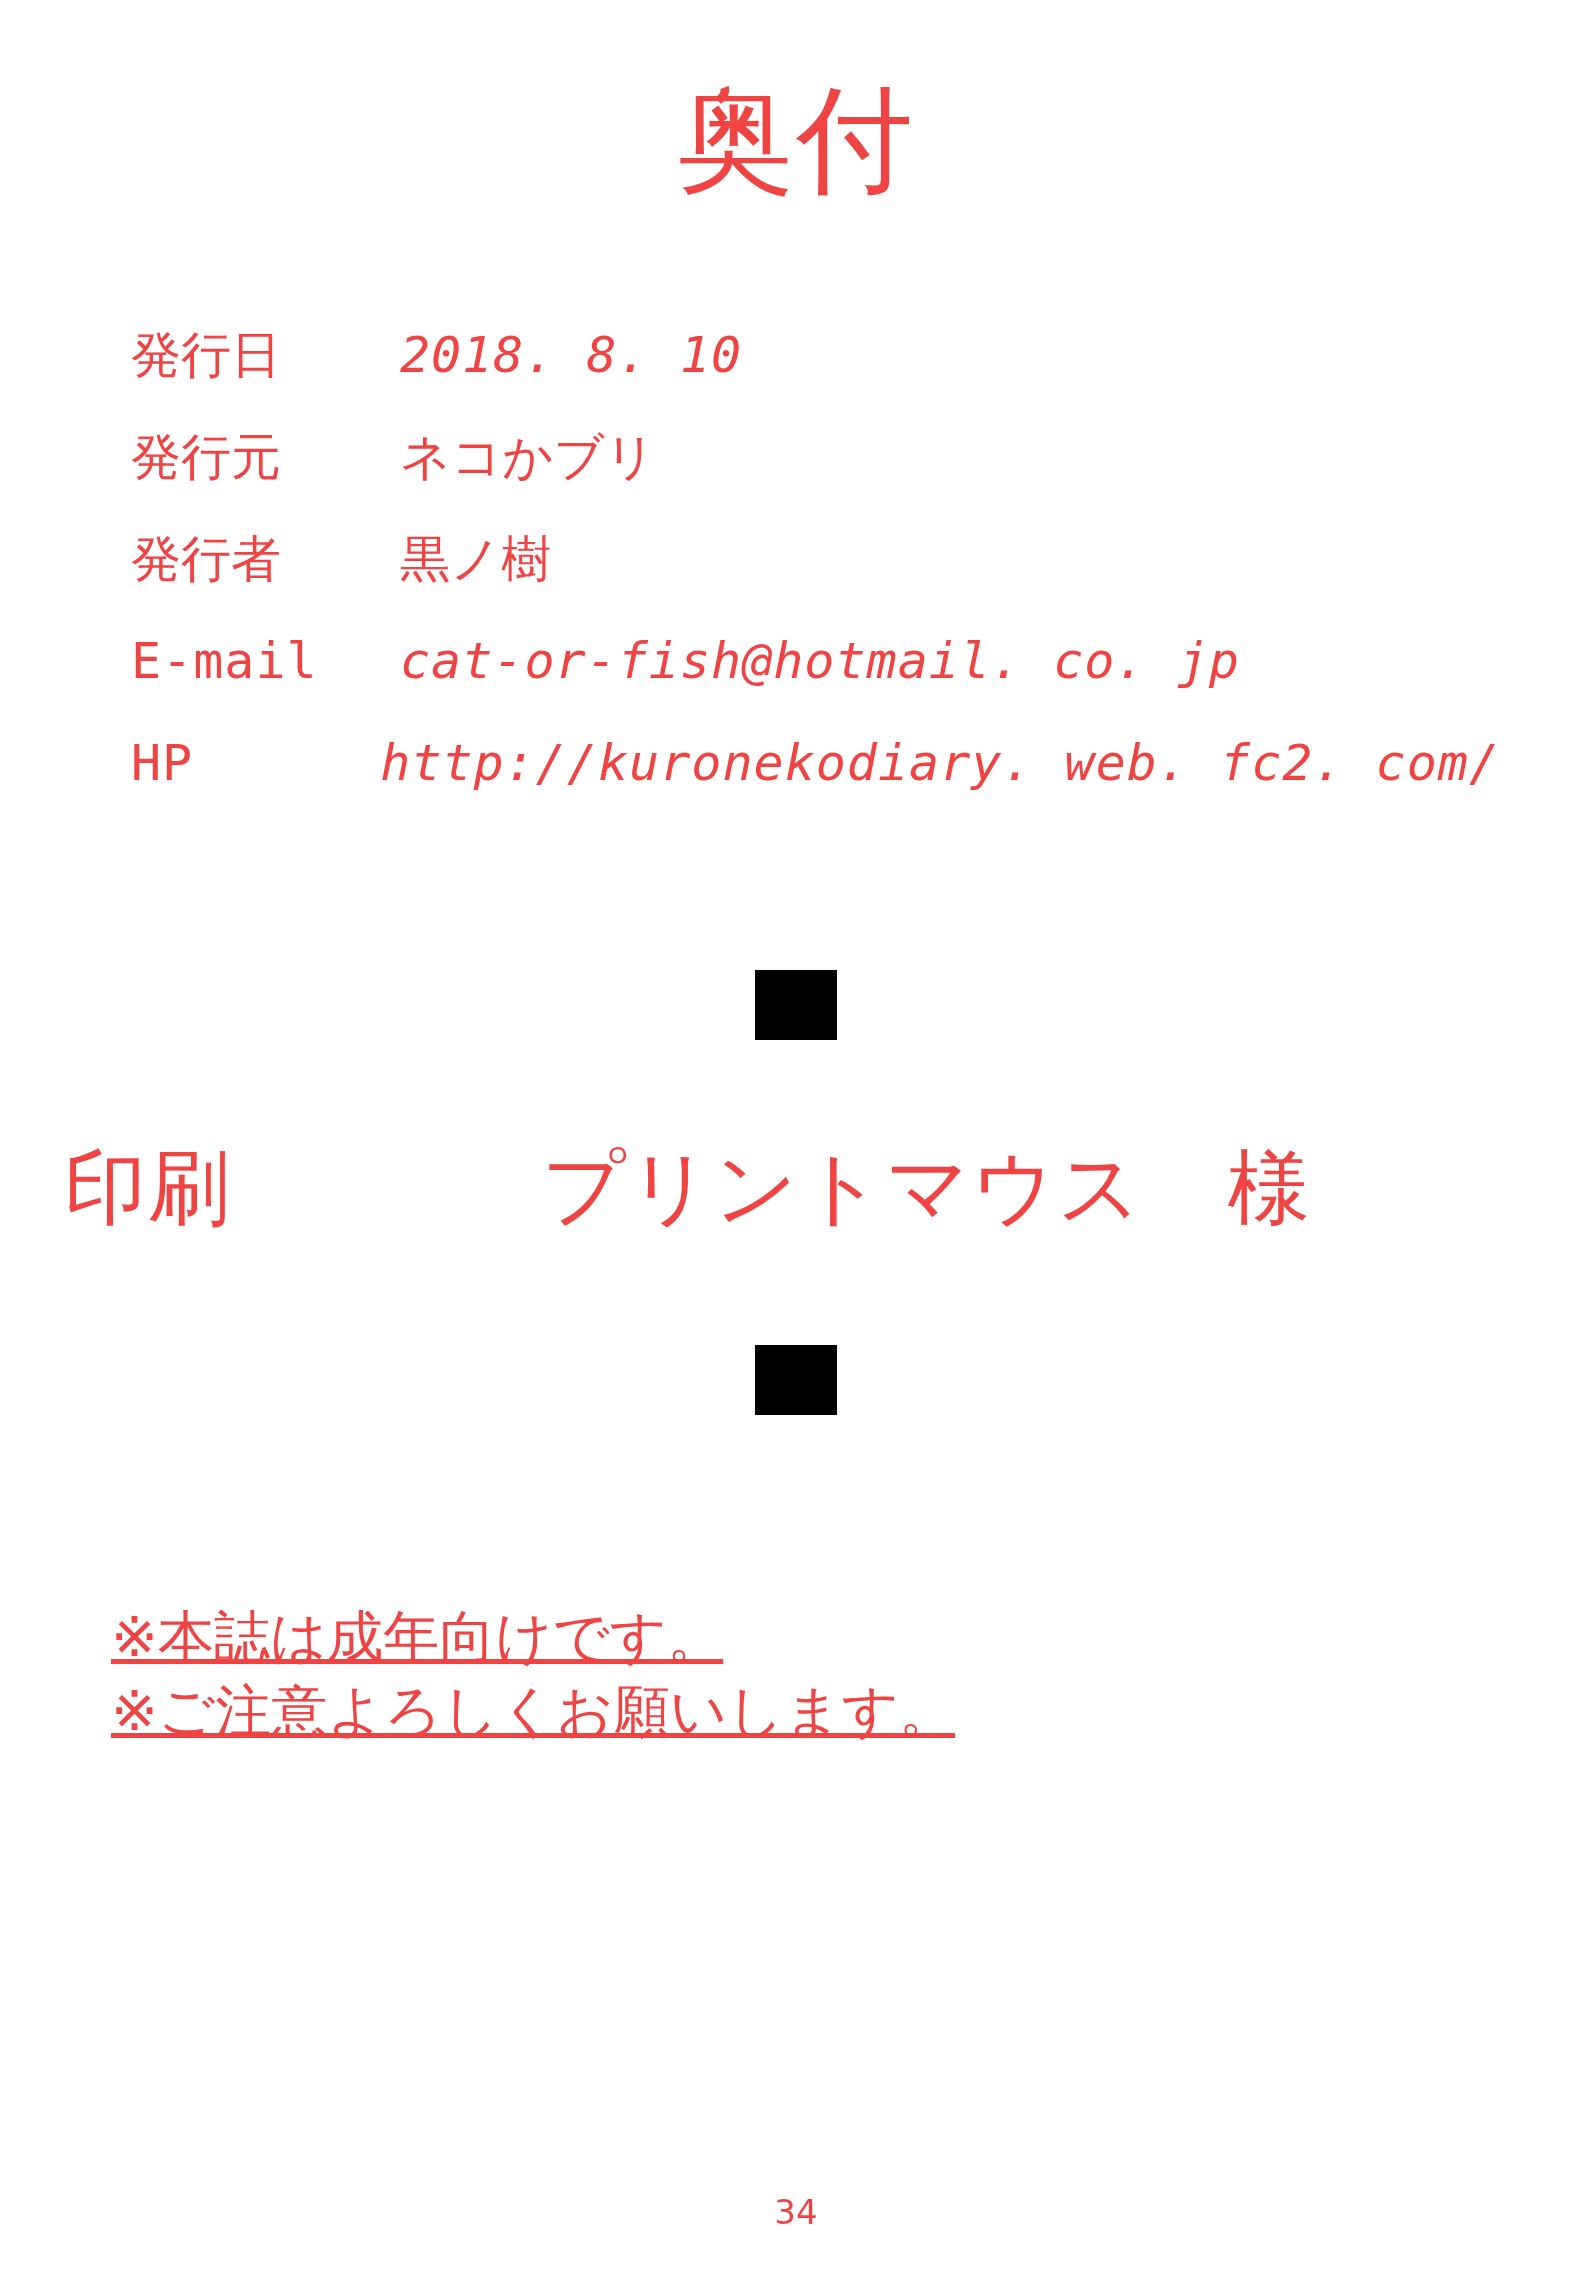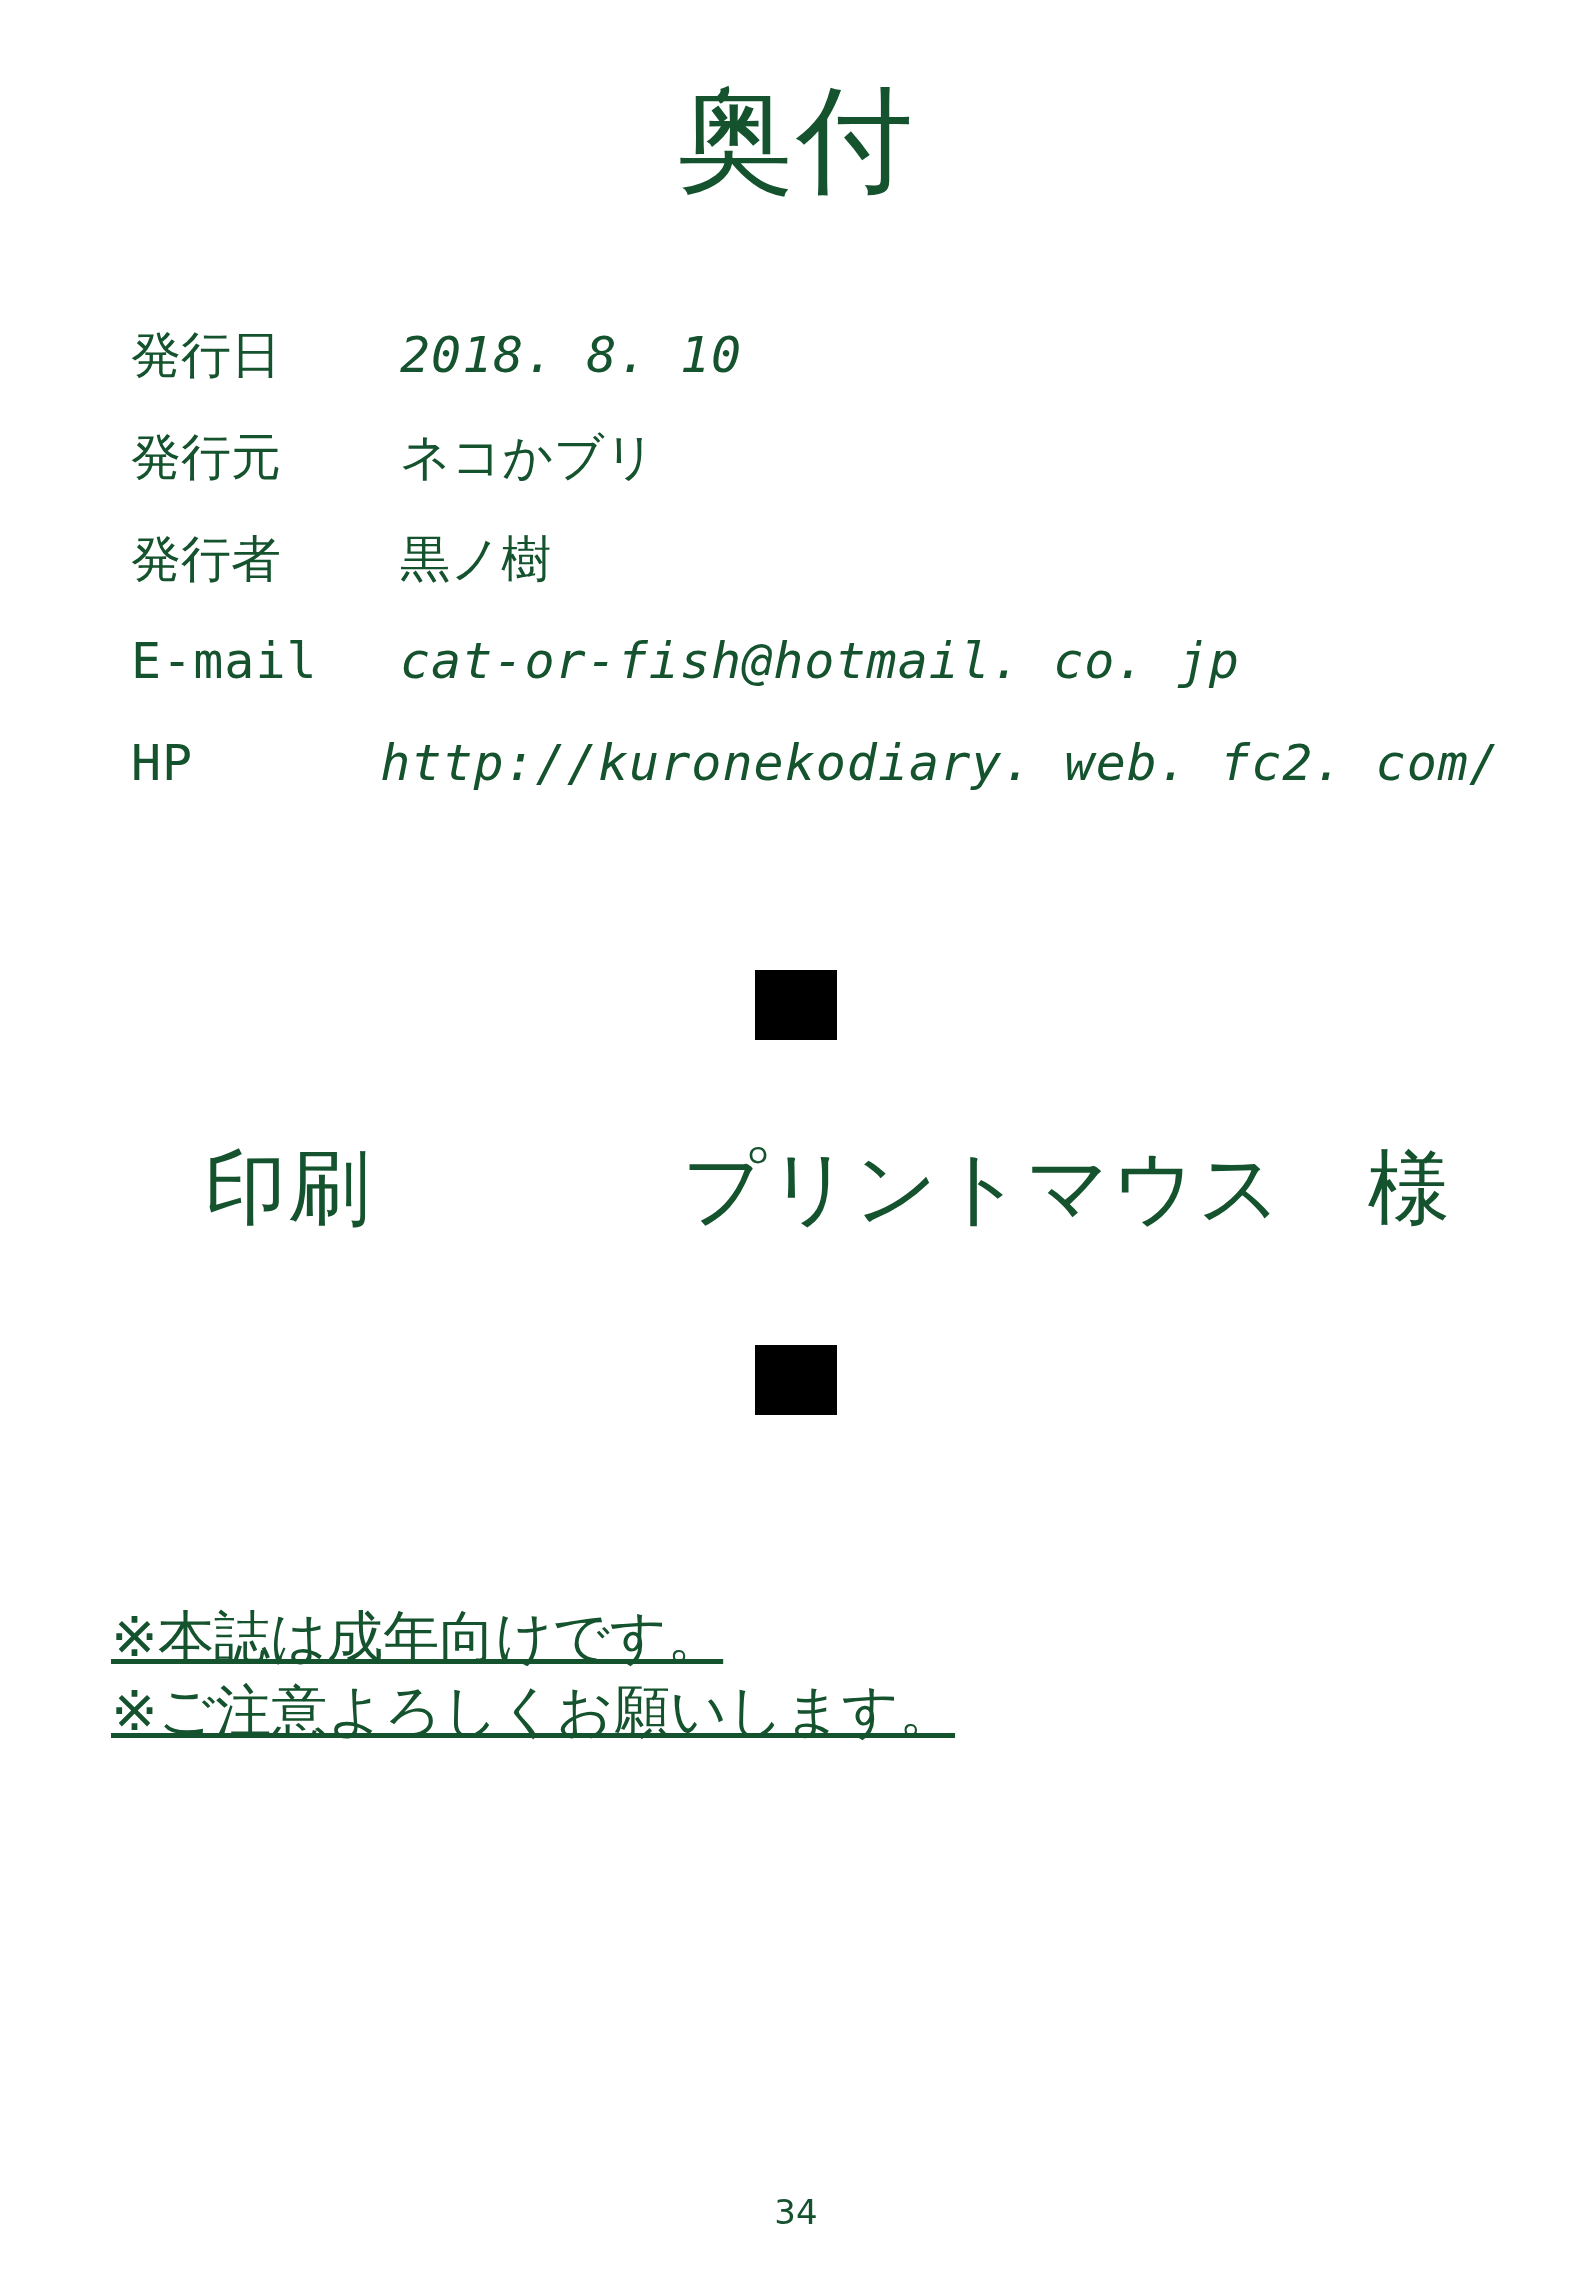--- a/index.html
+++ b/index.html
@@ -6,21 +6,21 @@
     margin: 0;
     padding: 0;
     background: #ffffff;
   }
   .page {
     position: relative;
     width: 1592px;
     height: 2294px;
     background: #ffffff;
     font-family: "Liberation Sans", sans-serif;
-    color: #14532d;
+    color: #ef4444;
     overflow: hidden;
   }
 
   .colophon-title {
     position: absolute;
     top: 70px;
     left: 0;
     width: 100%;
     text-align: center;
     font-size: 117px;
@@ -78,21 +78,21 @@
   .sep-top { top: 970px; }
   .sep-bottom { top: 1345px; }
 
   .print-row {
     position: absolute;
     top: 1134px;
     left: 0;
     width: 100%;
     display: flex;
     align-items: baseline;
-    justify-content: center;
+    justify-content: flex-start;
     padding-left: 64px;
     box-sizing: border-box;
   }
   .print-label {
     font-size: 82px;
     font-family: "DejaVu Sans", sans-serif;
     letter-spacing: 2px;
     width: 478px;
     white-space: pre;
   }

